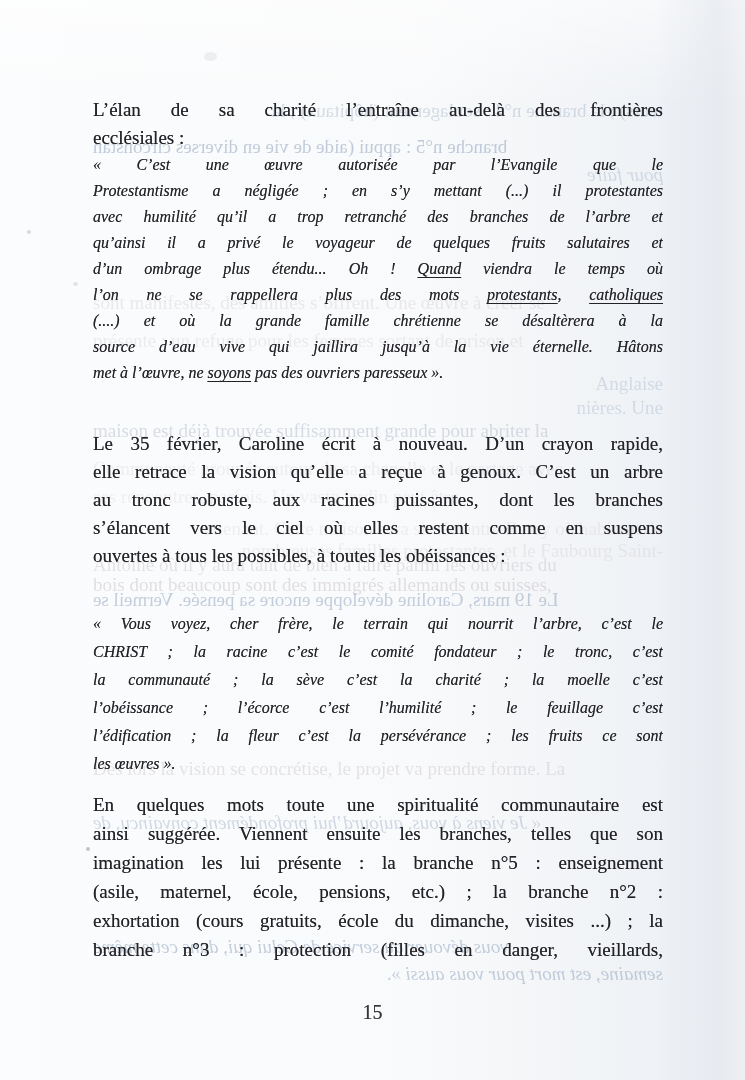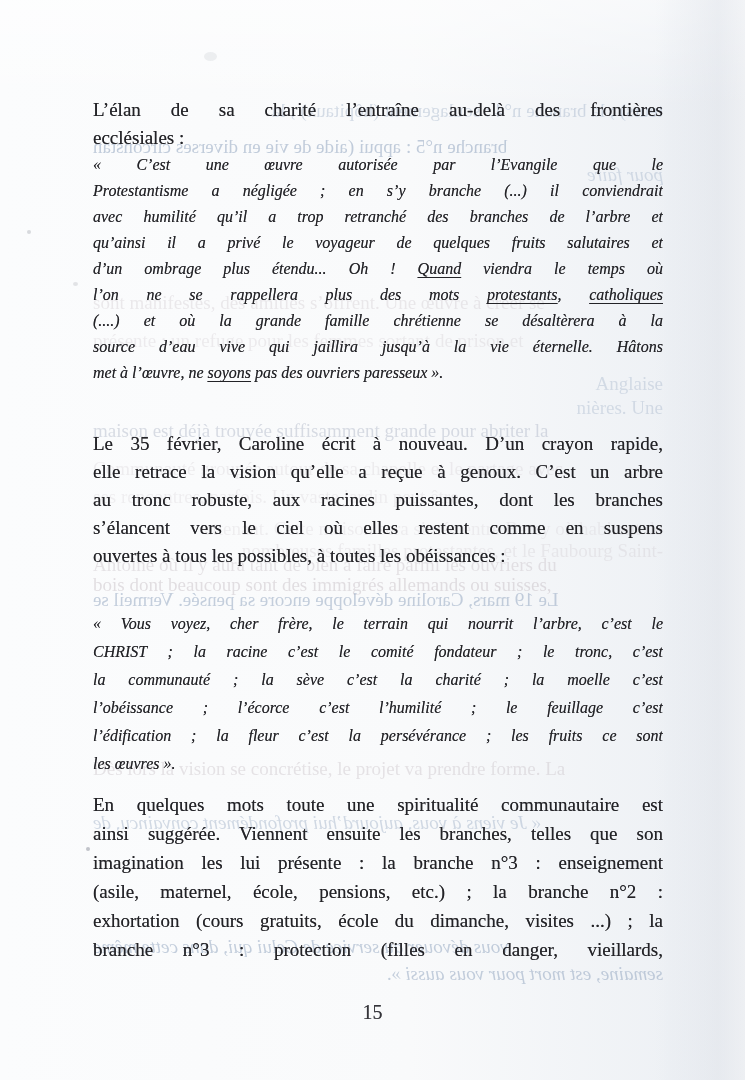--- a/index.html
+++ b/index.html
@@ -64,21 +64,21 @@
       <div class="ghost" style="top: 758px; text-align: left; color: rgb(189, 179, 186); opacity: 0.34;">Dès lors la vision se concrétise, le projet va prendre forme. La</div>
       <div class="ghost mirror it" style="top: 812px; text-align: right; color: rgb(142, 162, 189); opacity: 0.38;">« Je viens à vous, aujourd’hui profondément convaincu, de</div>
       <div class="ghost mirror it" style="top: 936px; text-align: right; color: rgb(142, 162, 189); opacity: 0.5;">vous dévouer au service de Celui qui, dans cette même</div>
       <div class="ghost mirror it" style="top: 963px; text-align: left; color: rgb(142, 162, 189); opacity: 0.5;">semaine, est mort pour vous aussi ».</div>
       <div class="block roman" style="top: 96px; line-height: 28px;">
         <div class="line just" style="height: 28px;">L’élan de sa charité l’entraîne au-delà des frontières</div>
         <div class="line" style="height: 28px;">ecclésiales :</div>
       </div>
       <div class="block italic" style="top: 152px; line-height: 26px;">
         <div class="line just" style="height: 26px;">« C’est une œuvre autorisée par l’Evangile que le</div>
-        <div class="line just" style="height: 26px;">Protestantisme a négligée ; en s’y branche (...) il conviendrait</div>
+        <div class="line just" style="height: 26px;">Protestantisme a négligée ; en s’y mettant (...) il protestantes</div>
         <div class="line just" style="height: 26px;">avec humilité qu’il a trop retranché des branches de l’arbre et</div>
         <div class="line just" style="height: 26px;">qu’ainsi il a privé le voyageur de quelques fruits salutaires et</div>
         <div class="line just" style="height: 26px;">d’un ombrage plus étendu... Oh ! <u>Quand</u> viendra le temps où</div>
         <div class="line just" style="height: 26px;">l’on ne se rappellera plus des mots <u>protestants</u>, <u>catholiques</u></div>
         <div class="line just" style="height: 26px;">(....) et où la grande famille chrétienne se désaltèrera à la</div>
         <div class="line just" style="height: 26px;">source d’eau vive qui jaillira jusqu’à la vie éternelle. Hâtons</div>
         <div class="line" style="height: 26px;">met à l’œuvre, ne <u>soyons</u> pas des ouvriers paresseux ».</div>
       </div>
       <div class="block roman" style="top: 430px; line-height: 28px;">
         <div class="line just" style="height: 28px;">Le 35 février, Caroline écrit à nouveau. D’un crayon rapide,</div>
@@ -91,21 +91,21 @@
         <div class="line just" style="height: 28px;">« Vous voyez, cher frère, le terrain qui nourrit l’arbre, c’est le</div>
         <div class="line just" style="height: 28px;">CHRIST ; la racine c’est le comité fondateur ; le tronc, c’est</div>
         <div class="line just" style="height: 28px;">la communauté ; la sève c’est la charité ; la moelle c’est</div>
         <div class="line just" style="height: 28px;">l’obéissance ; l’écorce c’est l’humilité ; le feuillage c’est</div>
         <div class="line just" style="height: 28px;">l’édification ; la fleur c’est la persévérance ; les fruits ce sont</div>
         <div class="line" style="height: 28px;">les œuvres ».</div>
       </div>
       <div class="block roman" style="top: 790px; line-height: 29px;">
         <div class="line just" style="height: 29px;">En quelques mots toute une spiritualité communautaire est</div>
         <div class="line just" style="height: 29px;">ainsi suggérée. Viennent ensuite les branches, telles que son</div>
-        <div class="line just" style="height: 29px;">imagination les lui présente : la branche n°3 : enseignement</div>
+        <div class="line just" style="height: 29px;">imagination les lui présente : la branche n°5 : enseignement</div>
         <div class="line just" style="height: 29px;">(asile, maternel, école, pensions, etc.) ; la branche n°2 :</div>
         <div class="line just" style="height: 29px;">exhortation (cours gratuits, école du dimanche, visites ...) ; la</div>
         <div class="line just" style="height: 29px;">branche n°3 : protection (filles en danger, vieillards,</div>
       </div>
       <div class="speck" style="left: 204px; top: 52px; width: 13px; height: 9px; opacity: 0.12;"></div>
       <div class="speck" style="left: 27px; top: 230px; width: 4px; height: 4px; opacity: 0.3;"></div>
       <div class="speck" style="left: 73px; top: 282px; width: 5px; height: 4px; opacity: 0.22;"></div>
       <div class="speck" style="left: 86px; top: 847px; width: 4px; height: 4px; opacity: 0.5;"></div>
     </div>
   <div class="page-number">15</div>

